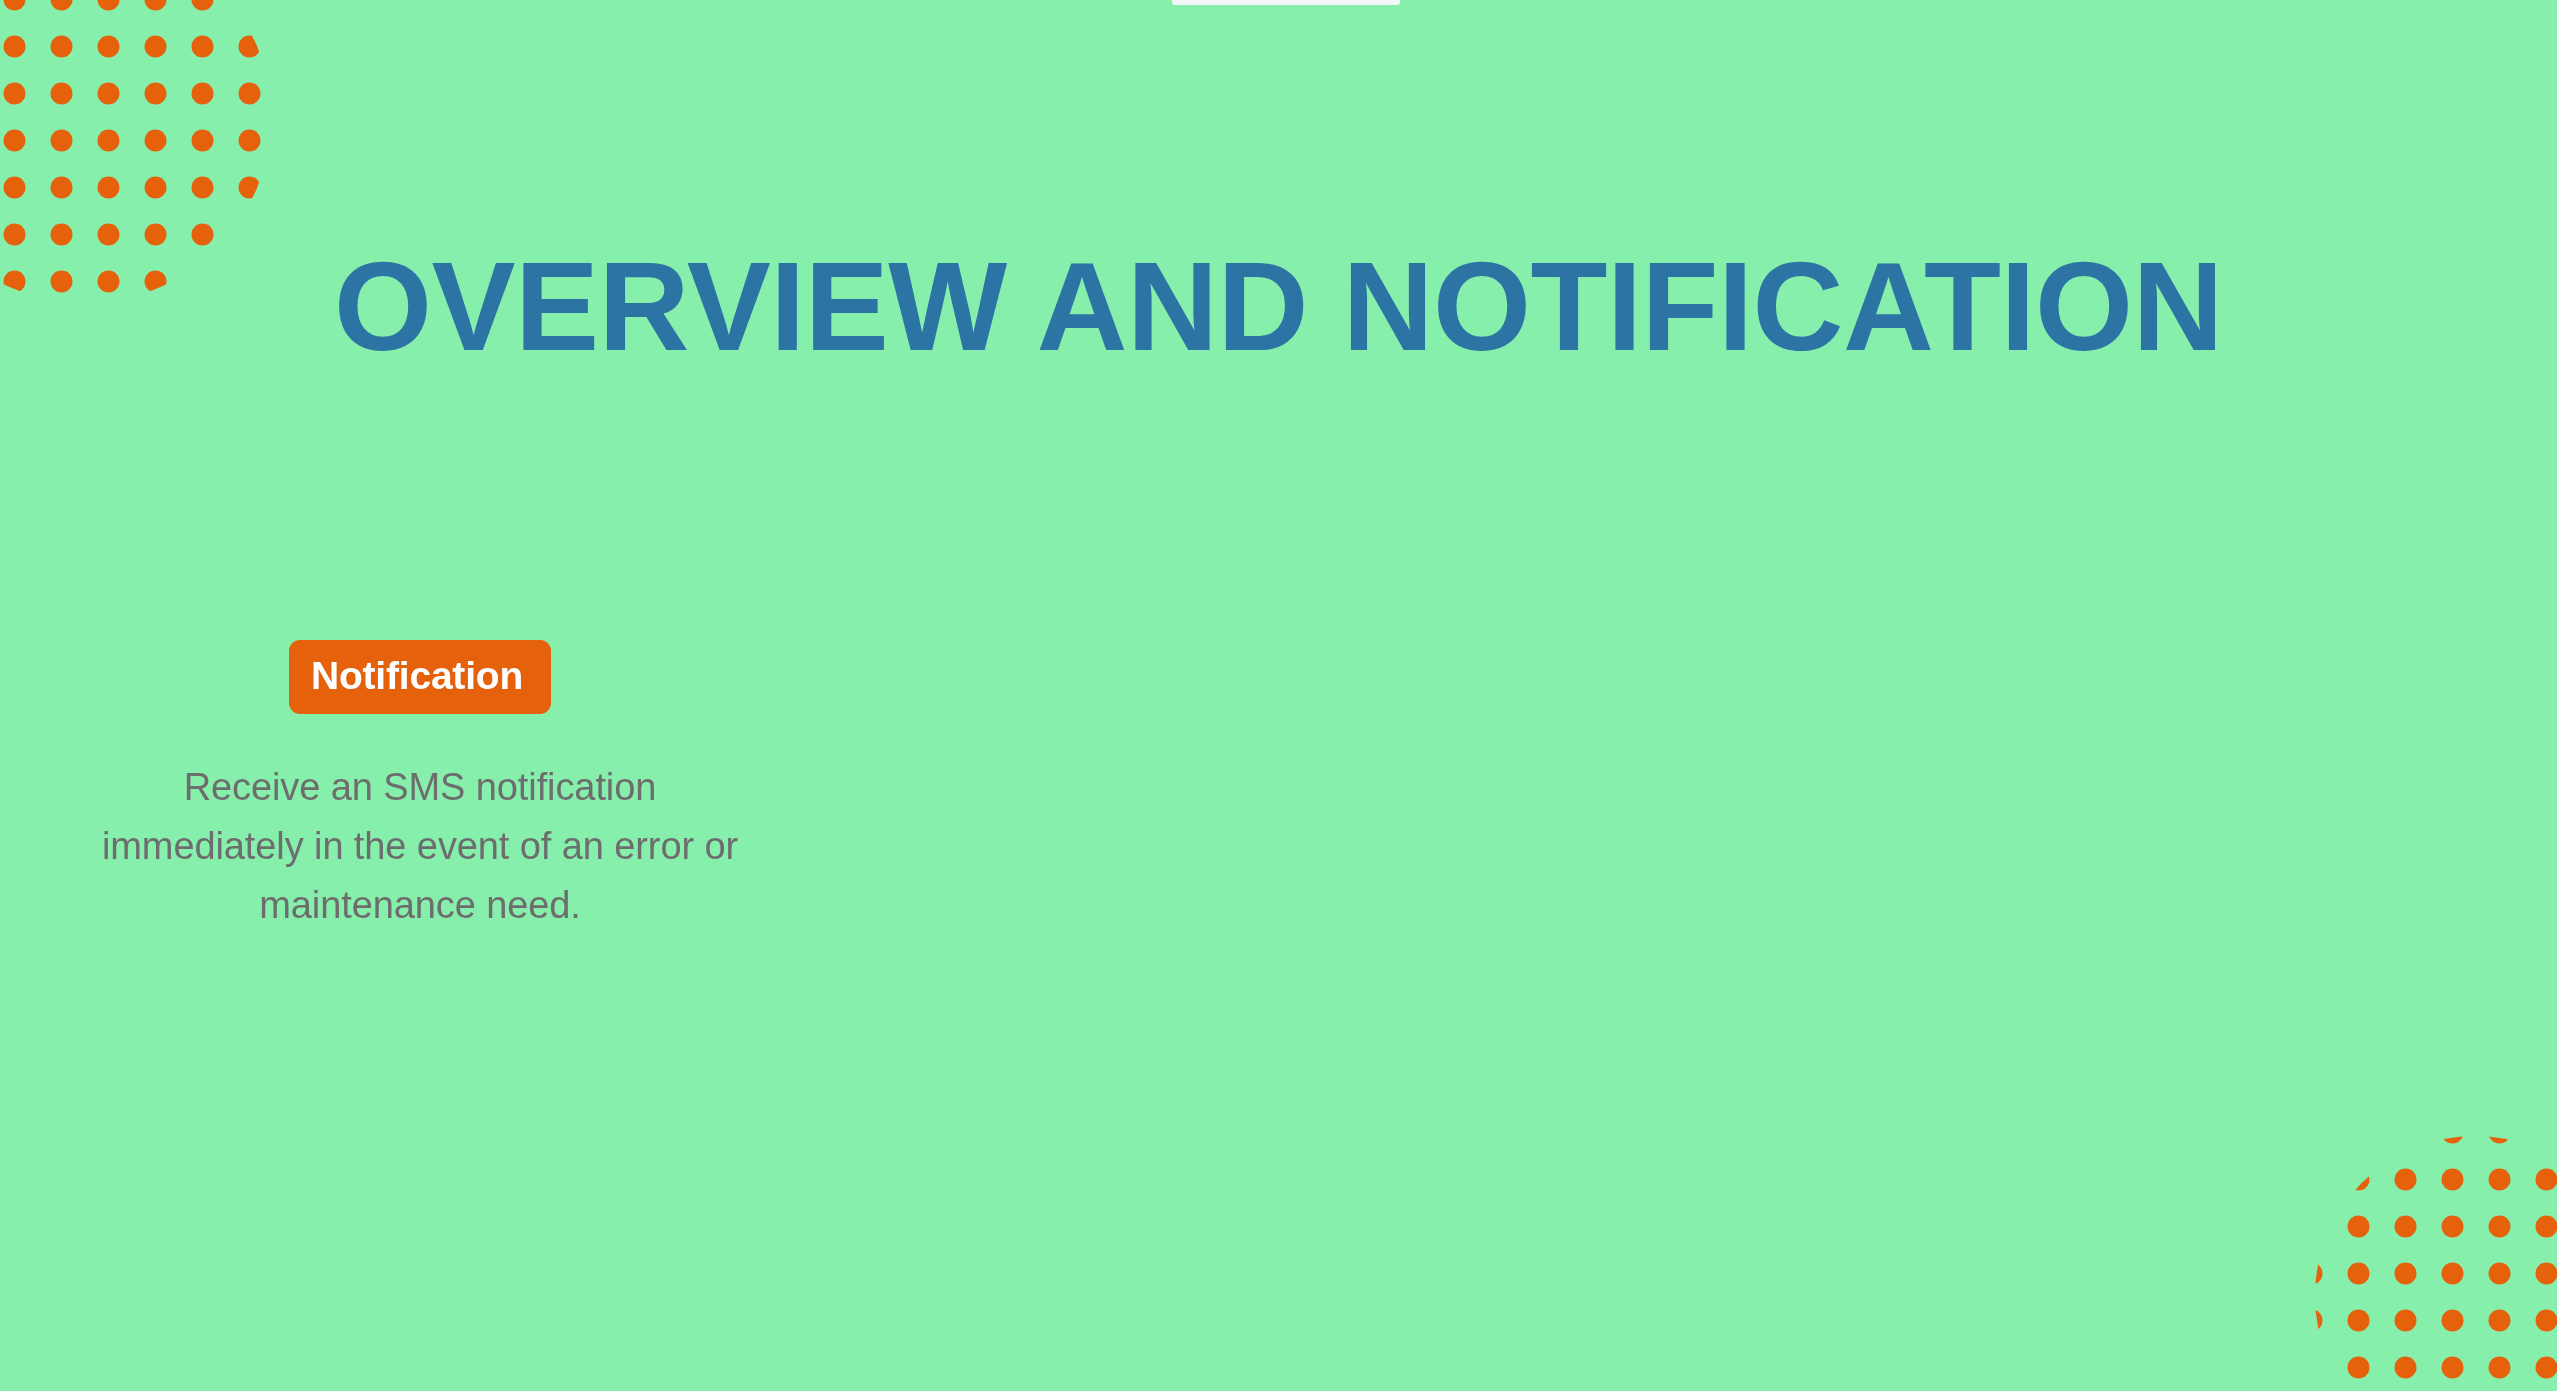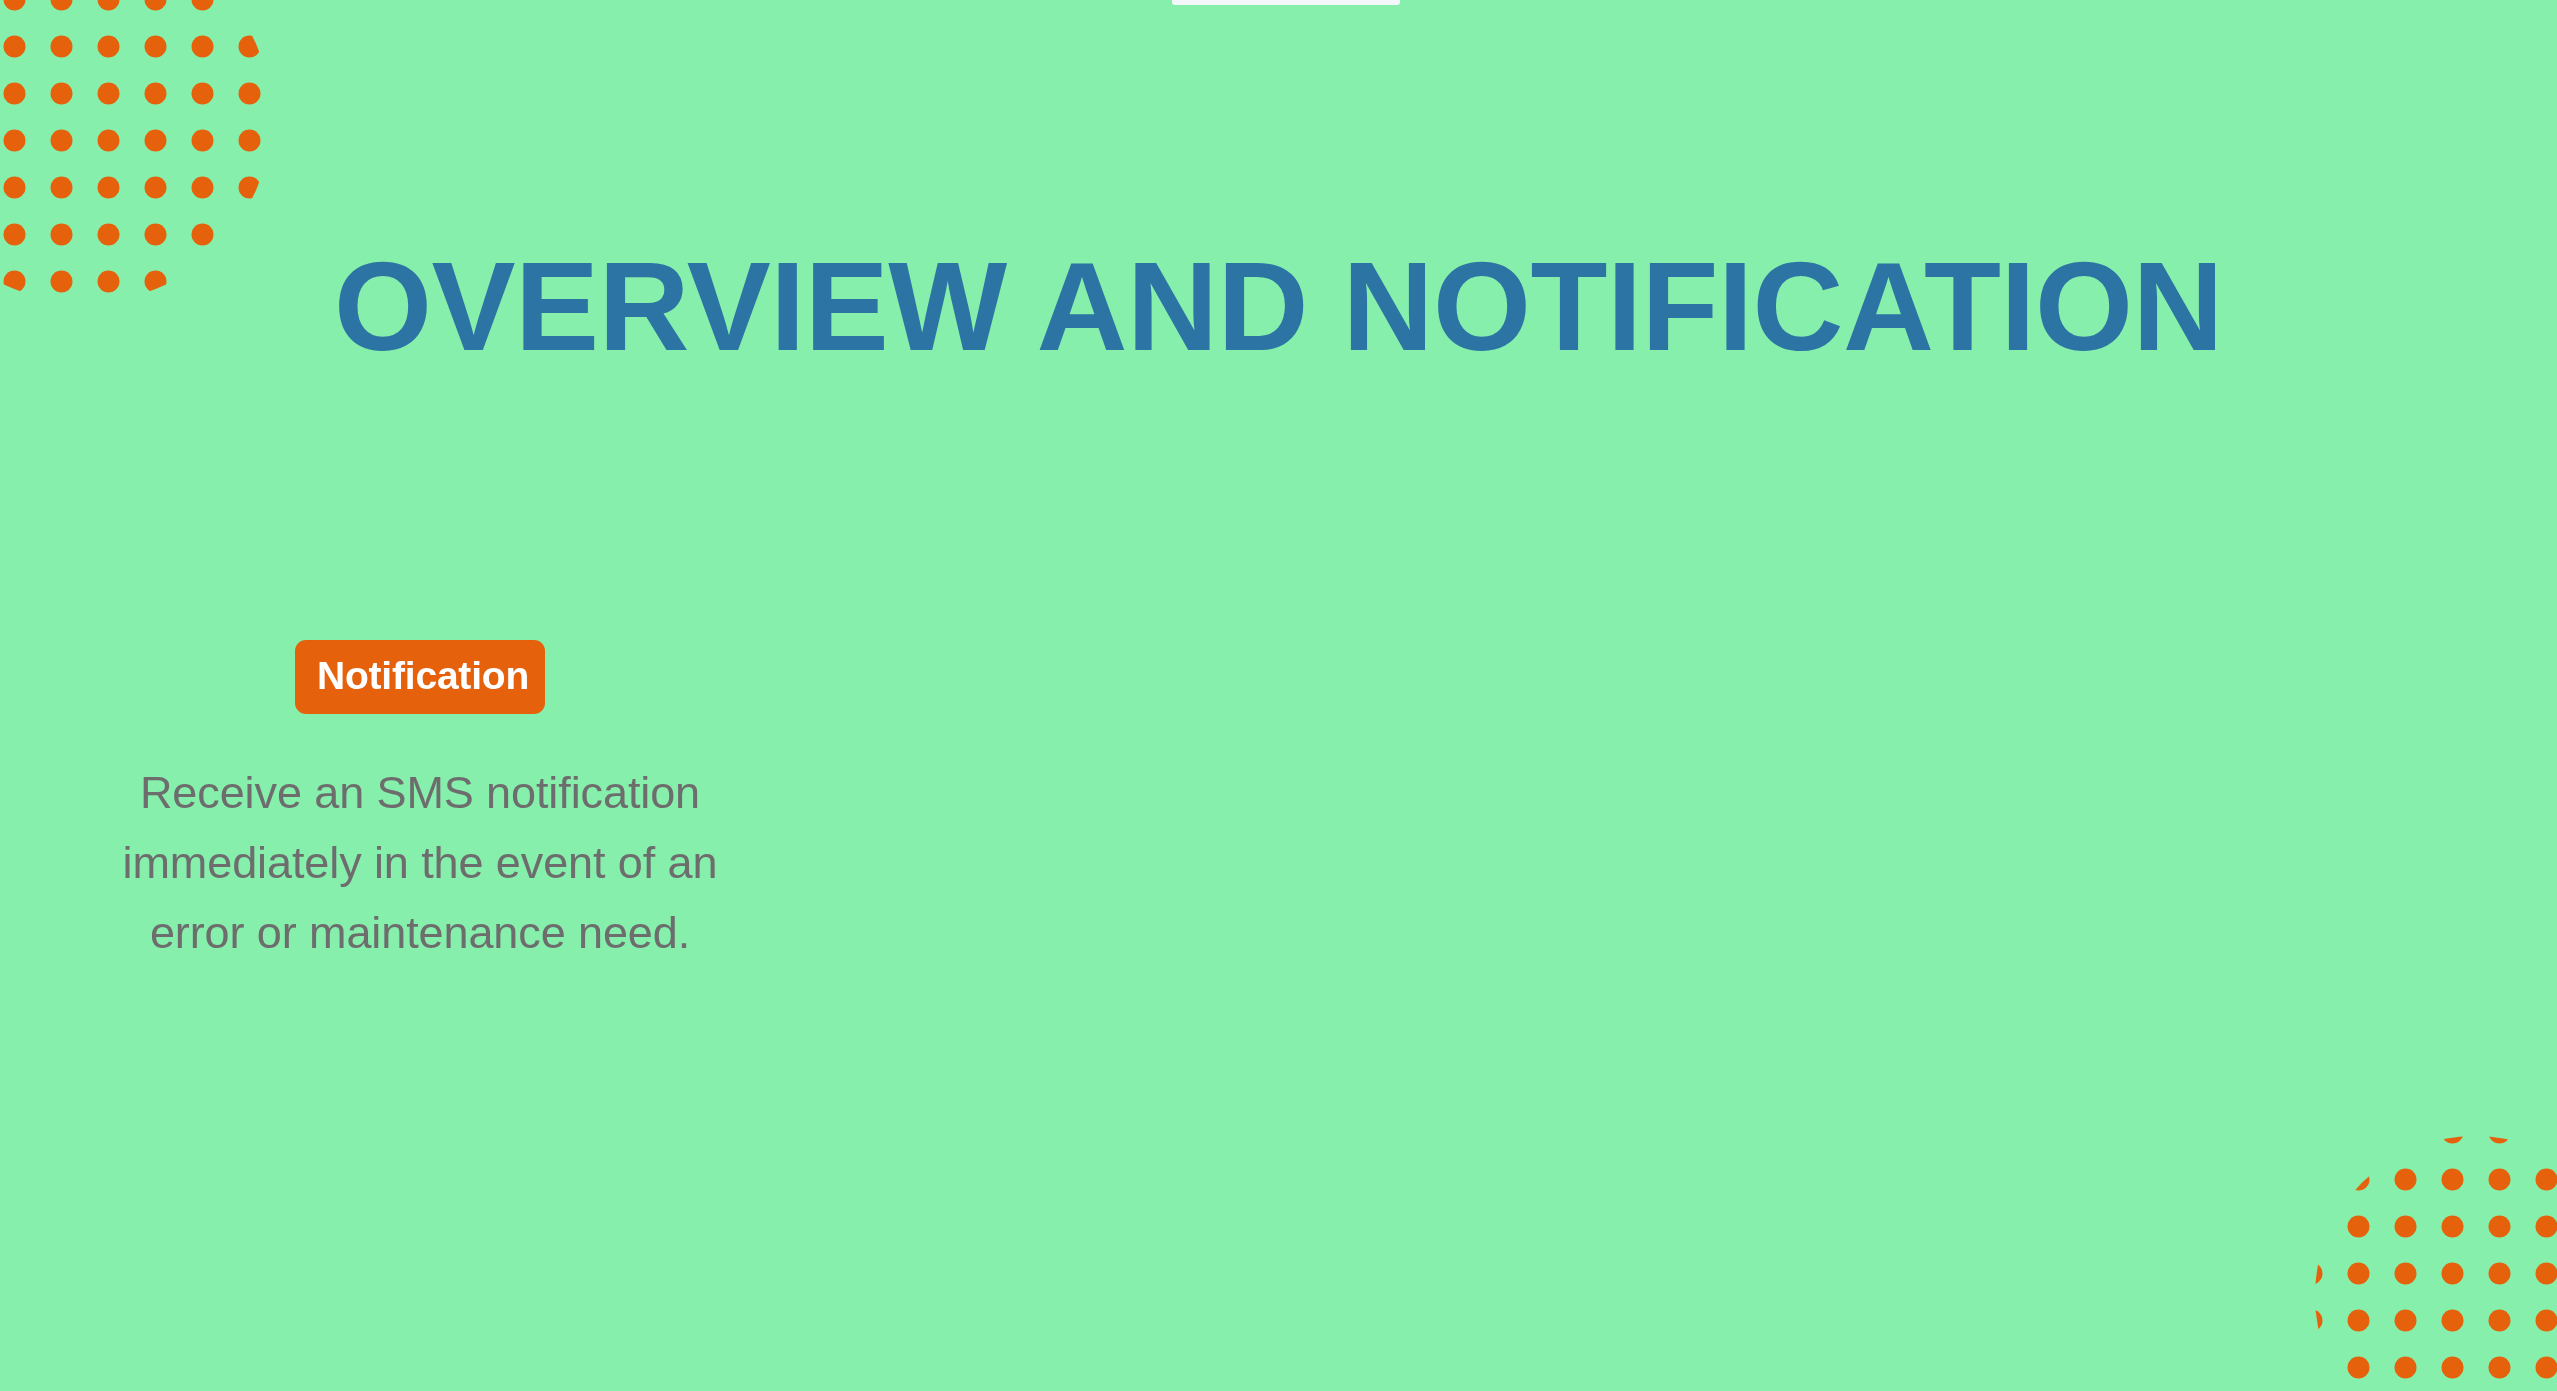--- a/index.html
+++ b/index.html
@@ -85,30 +85,30 @@
     align-items: center;
   }
 
   .badge {
     display: inline-block;
     background: #e5610c;
     color: #ffffff;
     font-size: 39px;
     font-weight: 700;
     line-height: 1;
-    padding: 16px 16px 19px 22px;
+    padding: 16px 28px 19px 22px;
     border-radius: 11px;
     white-space: nowrap;
     letter-spacing: -0.2px;
   }
 
   .feature-text {
     margin-top: 44px;
     color: #6d6d6d;
-    font-size: 45px;
+    font-size: 38px;
     font-weight: 300;
     line-height: 1.55;
     text-align: center;
     max-width: 640px;
     letter-spacing: -0.1px;
   }
 </style>
 </head>
 <body>
 

